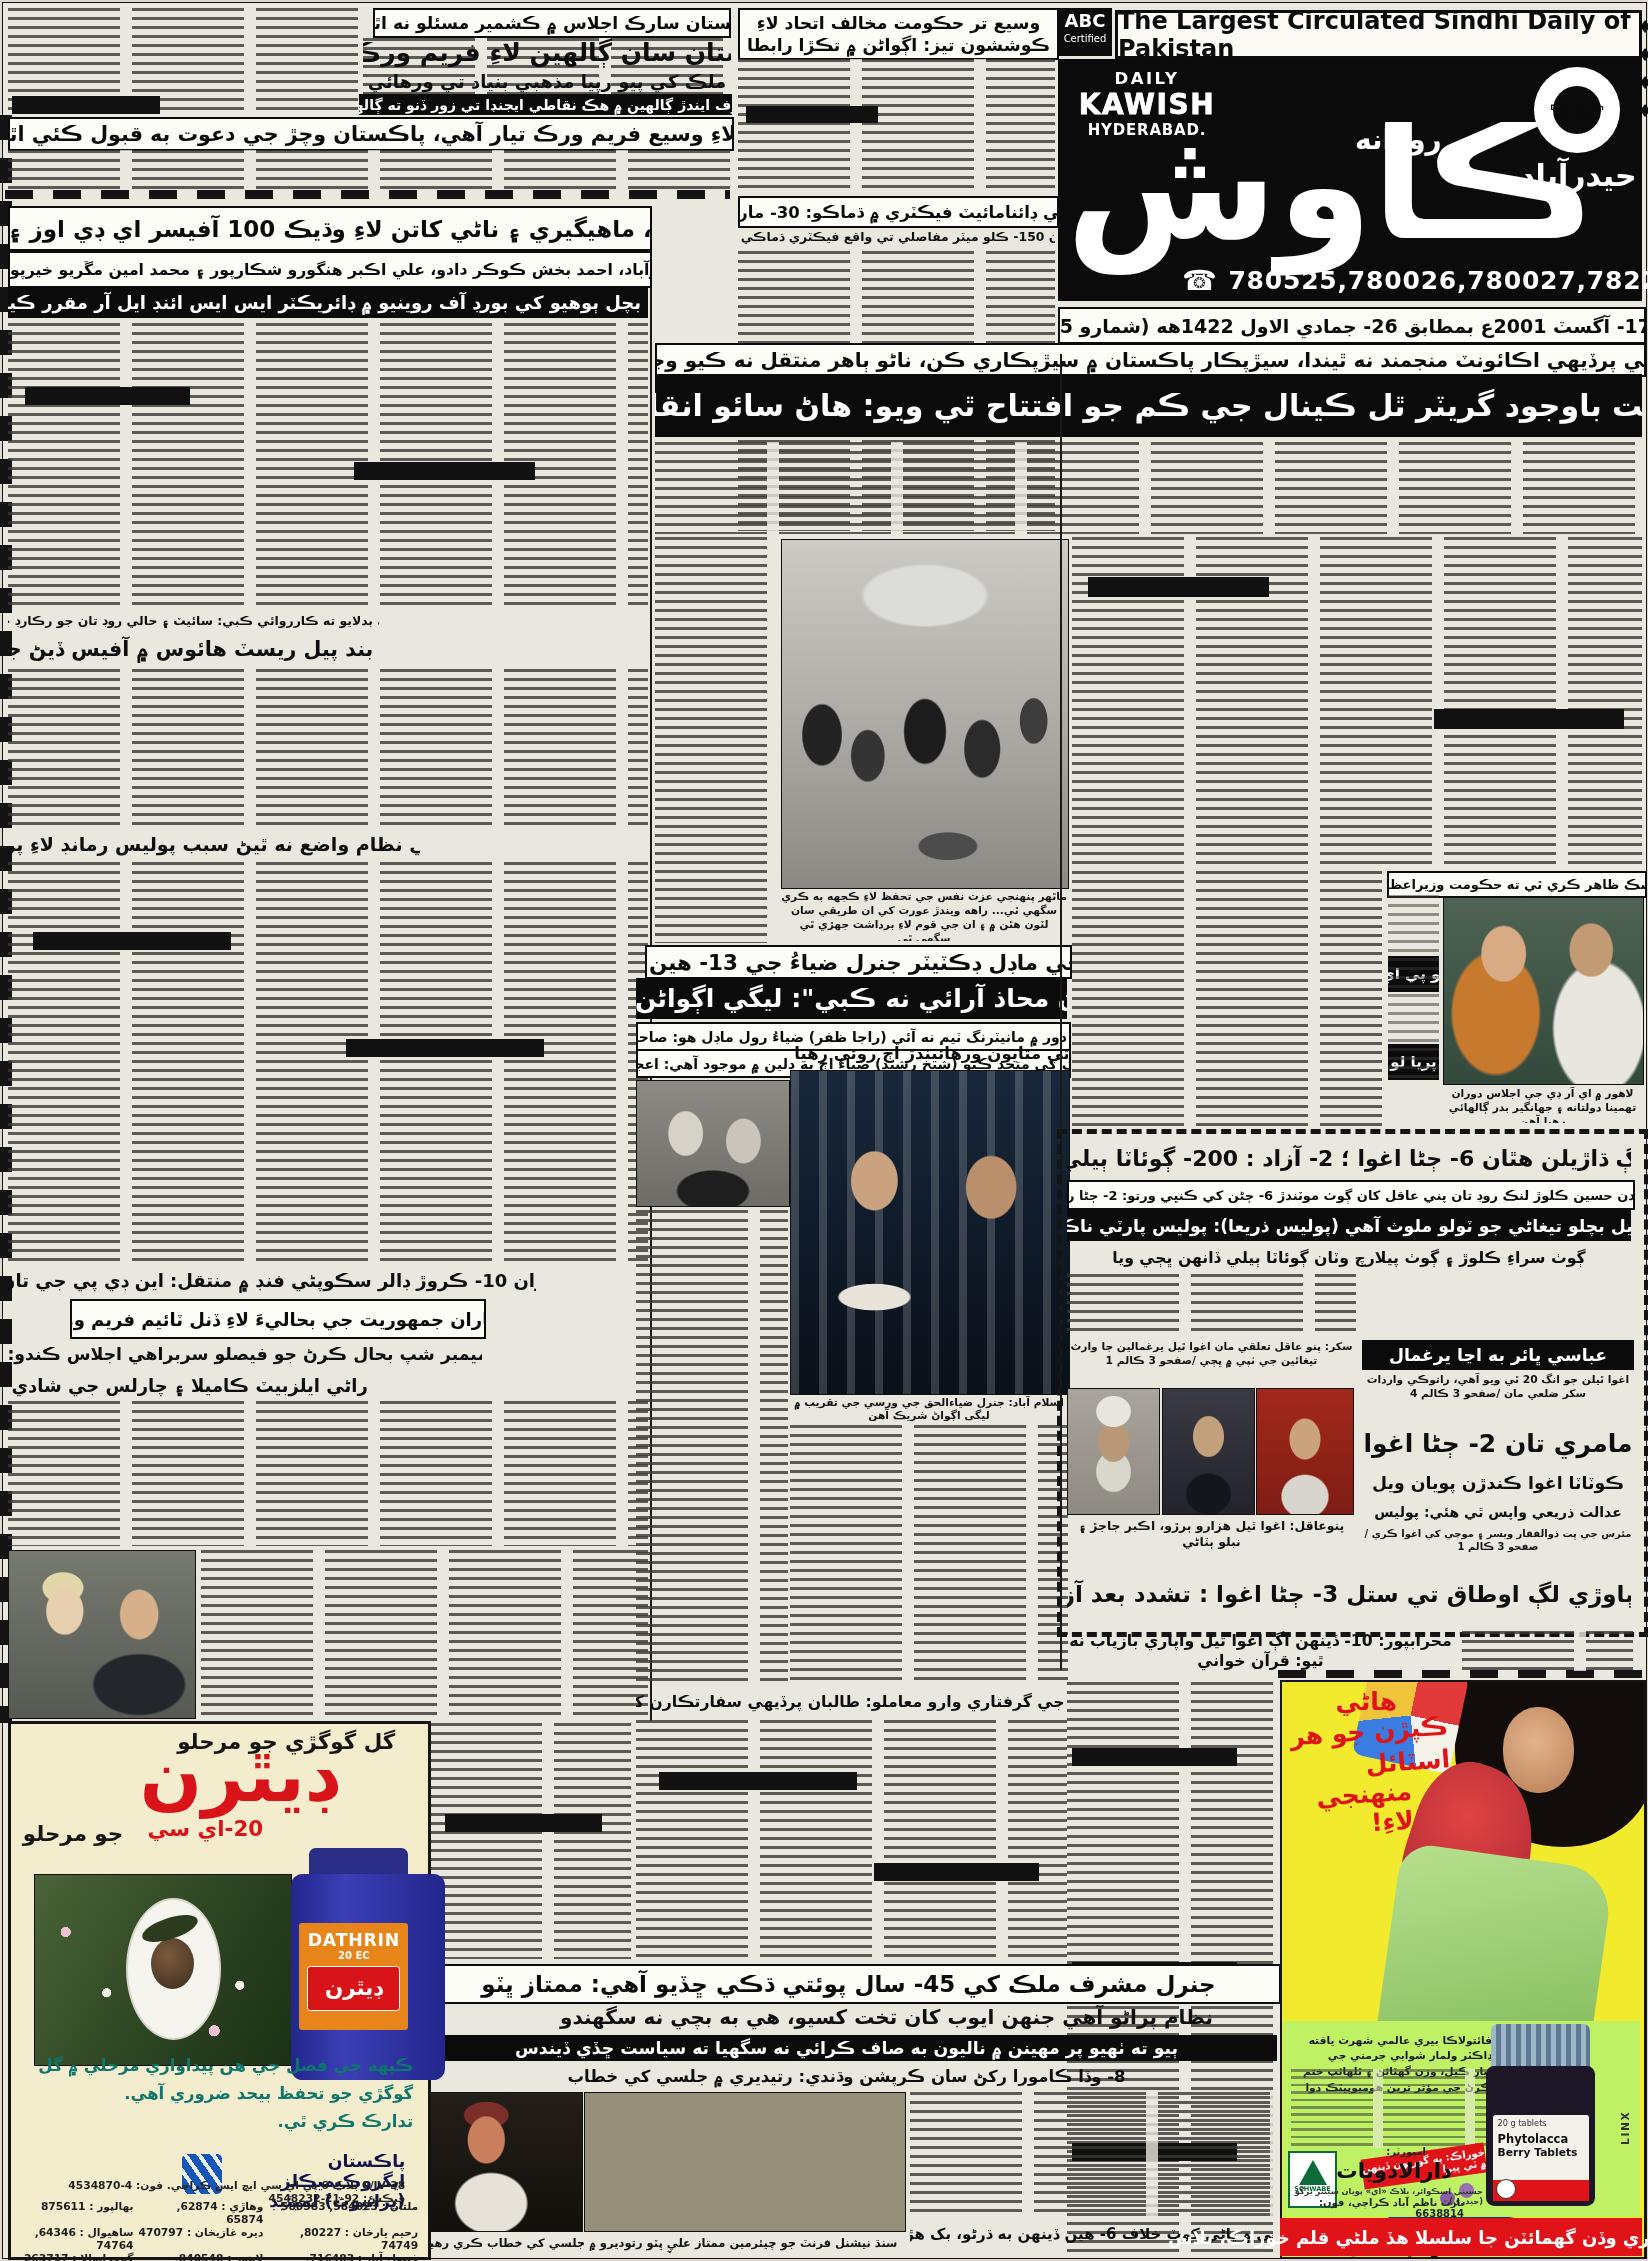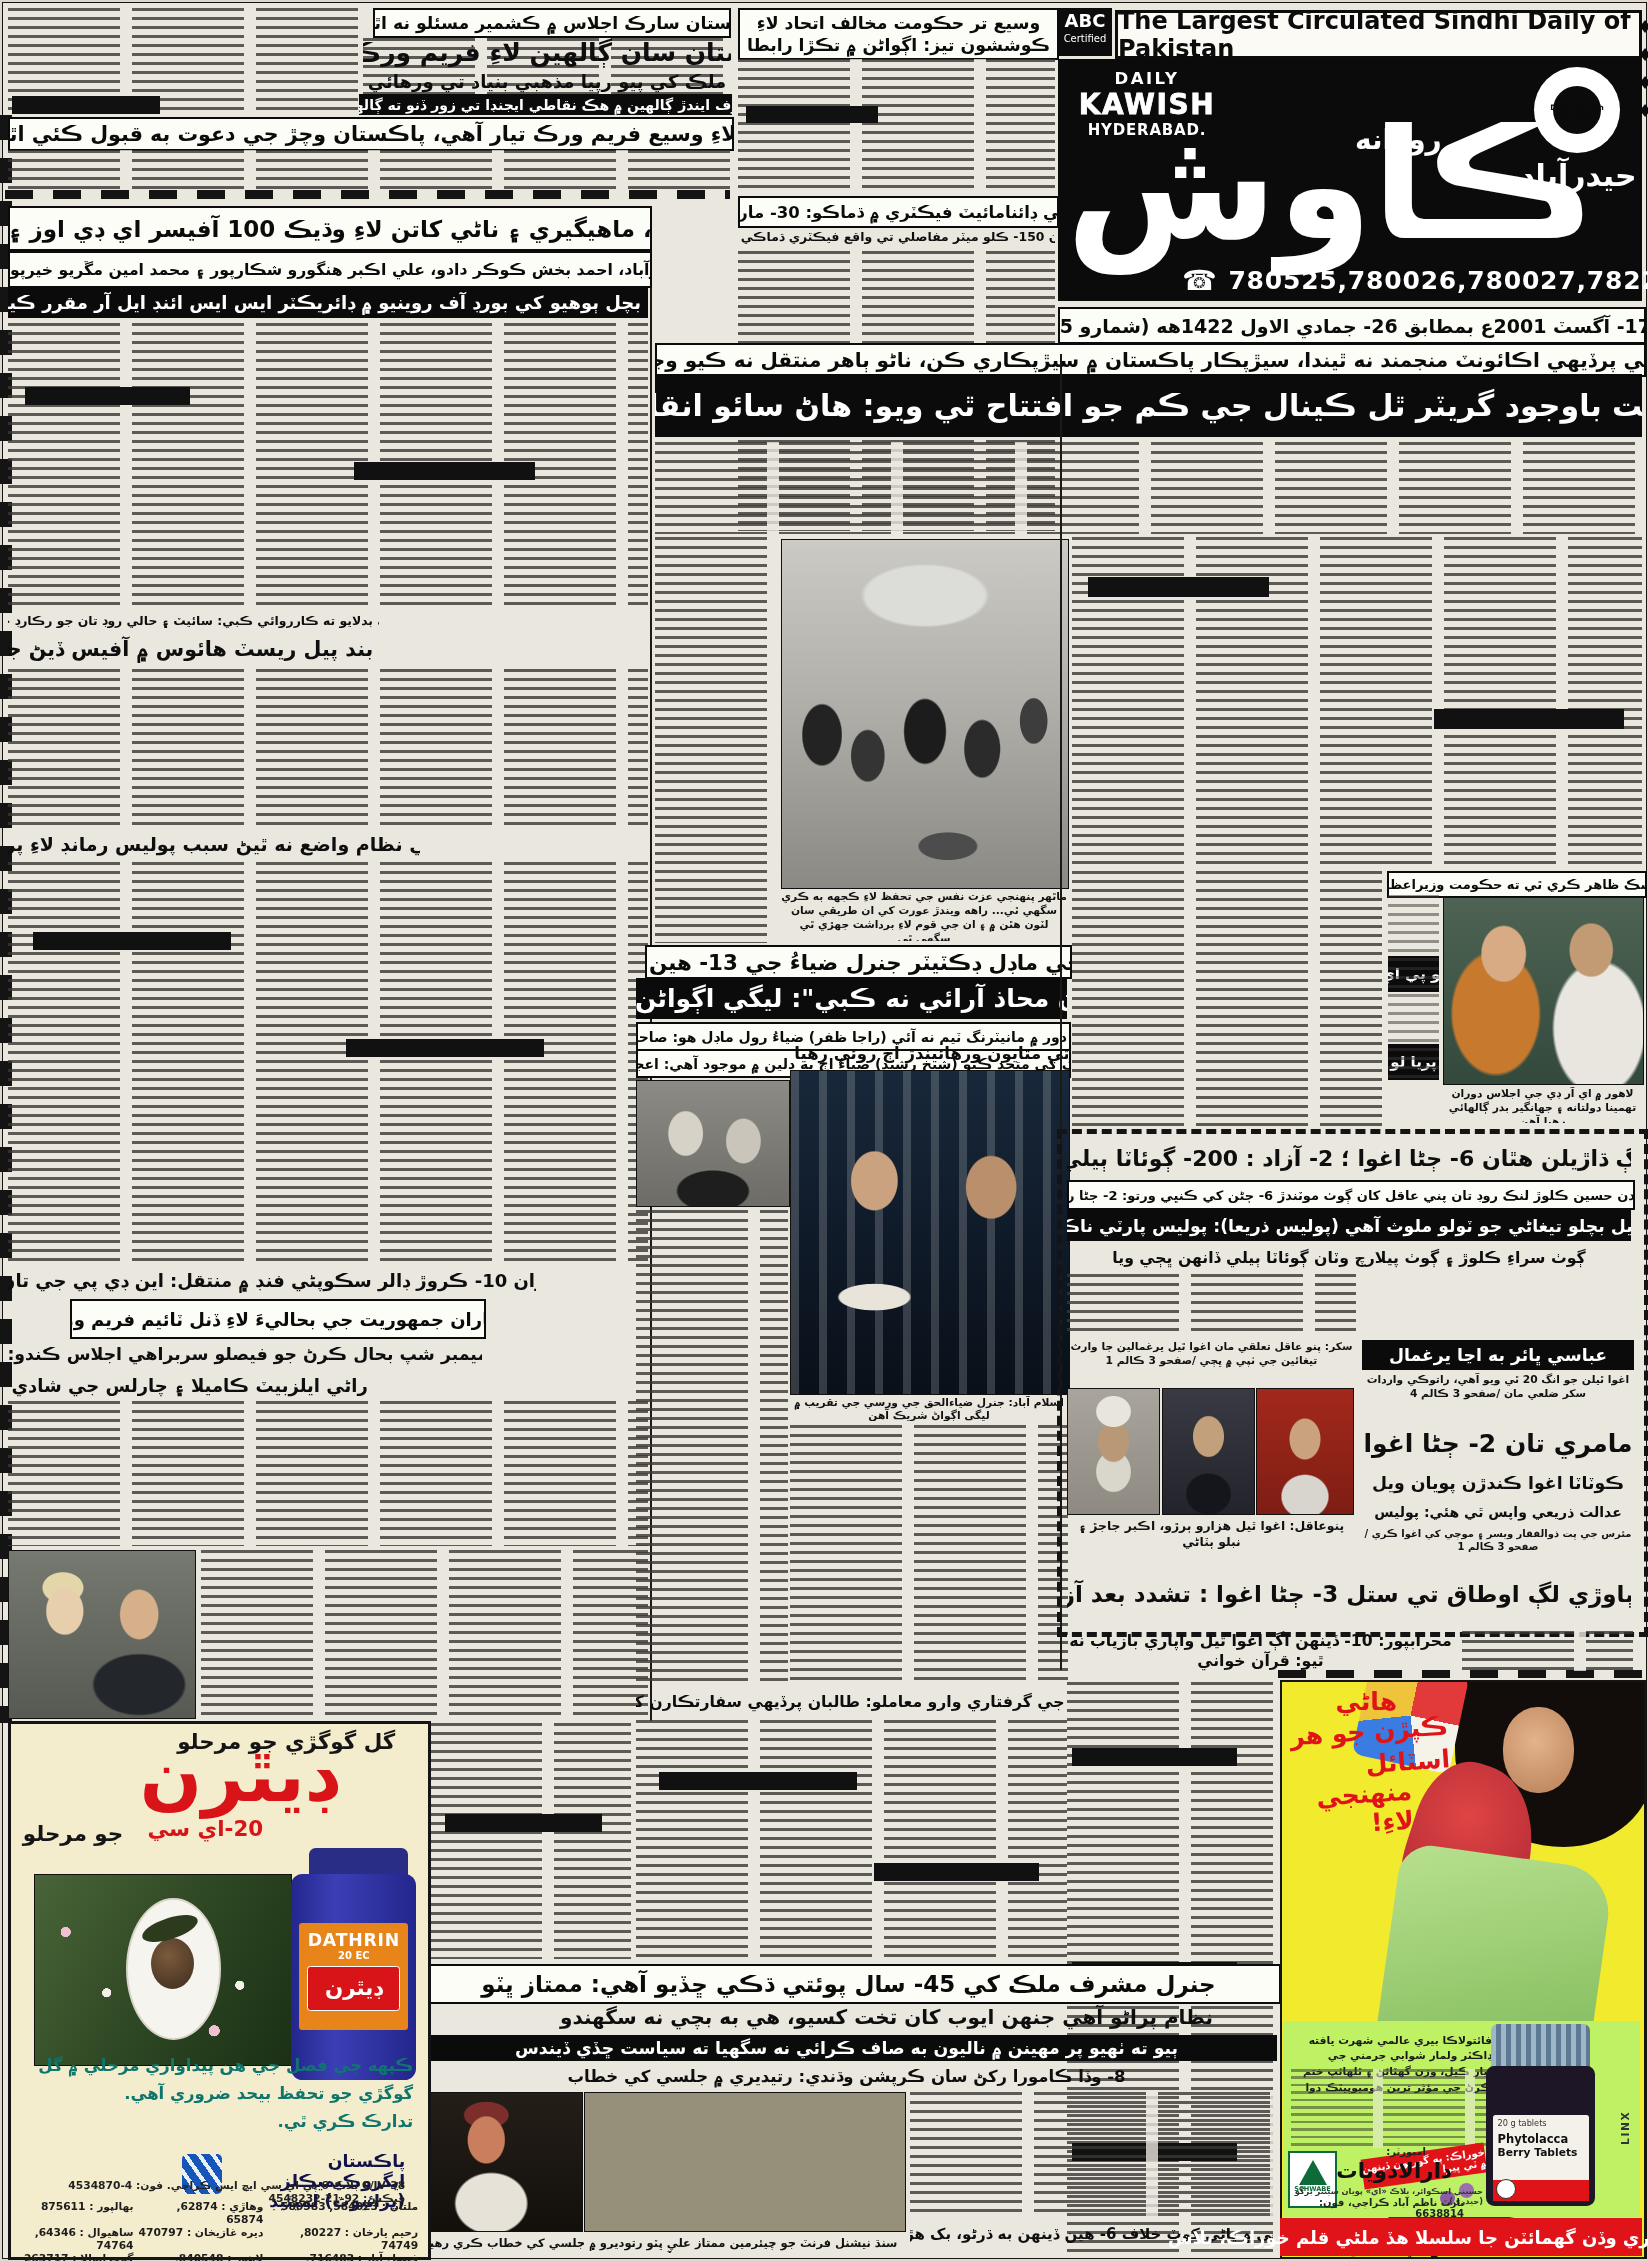--- a/index.html
+++ b/index.html
@@ -259,21 +259,21 @@
   <div class="abs rtl" style="right:165px;top:92px;font-size:21.4px;font-weight:bold;color:#d91418;">20-اي سي</div>
   <div class="abs rtl" style="right:305px;top:97px;font-size:21.4px;font-weight:bold;color:#151515;">جو مرحلو</div>
   <div class="abs photo ph-cotton" style="left:23px;top:150px;width:256px;height:190px;">
     <div class="abs" style="left:91px;top:23px;width:91px;height:138px;border-radius:50%;background:#f6f4ee;border:2.5px solid #d8d4c8;">
       <div class="abs" style="left:23px;top:38px;width:43px;height:51px;border-radius:50%;background:radial-gradient(circle at 40% 35%,#7b5a3c,#3c2c1c);"></div>
       <div class="abs" style="left:13px;top:18px;width:58px;height:21.4px;border-radius:50%;background:#2c3b1d;transform:rotate(-18deg);"></div>
     </div>
   </div>
 
   <div class="abs" style="left:287px;top:124px;width:109px;height:28px;background:#2a2d86;border-radius:6.6px 6.6px 1.6px 1.6px;margin-left:5px;width:99px;left:293px;"></div>
-  <div class="abs" style="left:280px;top:150px;width:125px;height:206px;background:linear-gradient(90deg,#23268c 0%,#3b3fb5 35%,#23268c 100%);border-radius:11.5px;">
+  <div class="abs" style="left:280px;top:150px;width:125px;height:206px;background:linear-gradient(90deg,#23268c 0%,#3b3fb5 35%,#23268c 100%);border-radius:11.5px;padding-left:29px;">
     <div class="abs" style="left:8.2px;top:49px;width:109px;height:107px;background:#e8851a;border-radius:3.3px;text-align:center;">
       <div style="font-size:17.3px;font-weight:bold;color:#fff;margin-top:6.6px;letter-spacing:0.8px;">DATHRIN</div>
       <div style="font-size:10px;font-weight:bold;color:#fff;">20 EC</div>
       <div style="margin:5px auto 0;width:91px;height:43px;background:#d91418;border:1.6px solid #fff;border-radius:3.3px;color:#fff;font-size:21.4px;font-weight:bold;direction:rtl;line-height:41px;">ڊيٿرن</div>
     </div>
   </div>
   <div class="abs rtl" style="right:15px;top:328px;width:387px;font-size:16.5px;font-weight:bold;color:#0f766e;line-height:28px;">
     <div>ڪپهه جي فصل جي هن پيداواري مرحلي ۾ گل گوگڙي جو تحفظ بيحد ضروري آهي.</div>
     <div>تدارڪ ڪري ٿي.</div>
   </div>

